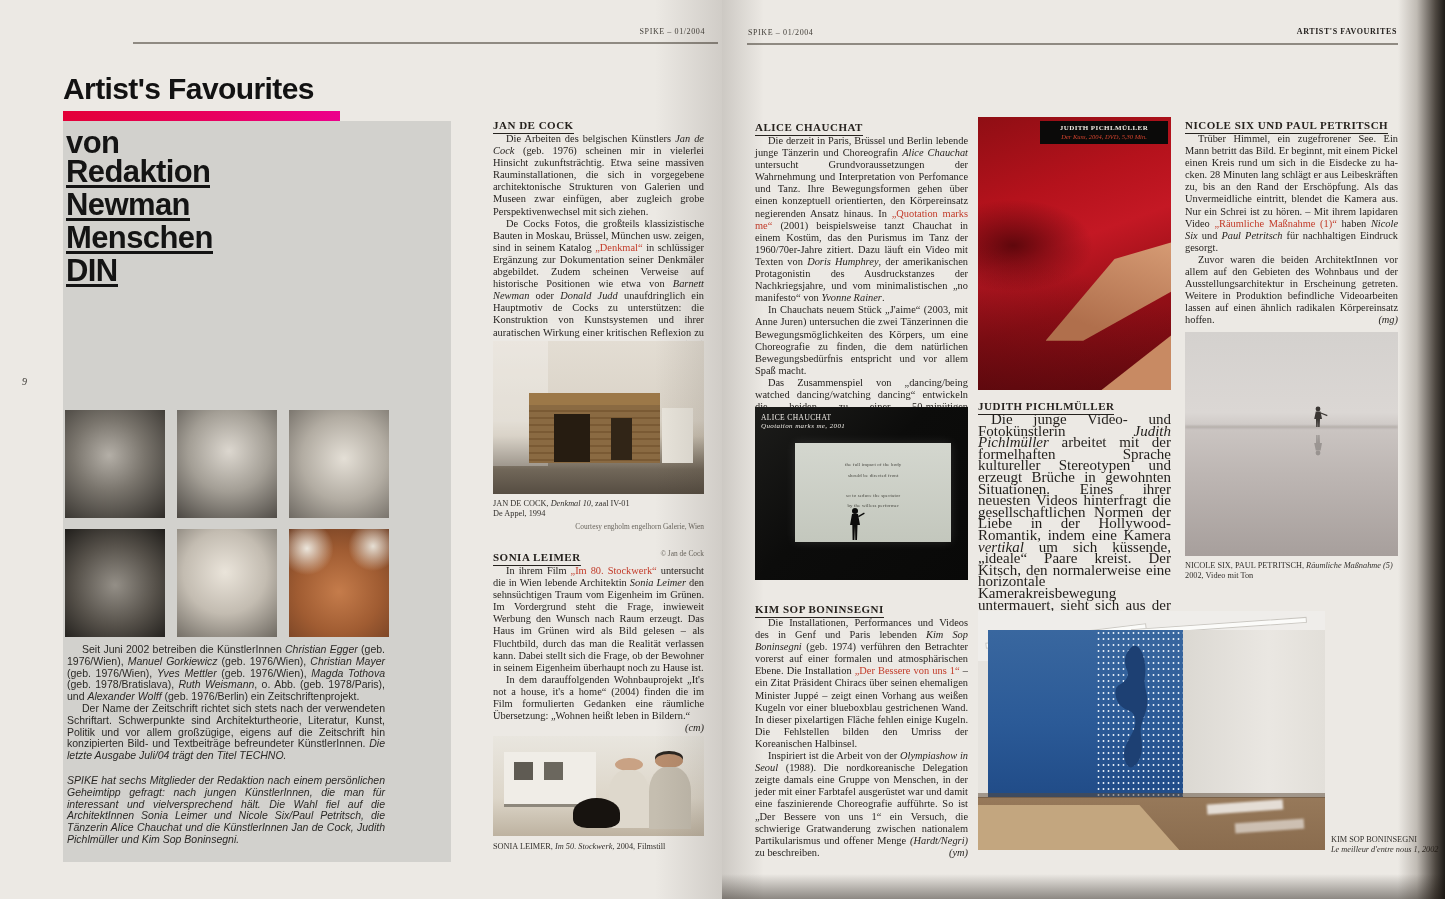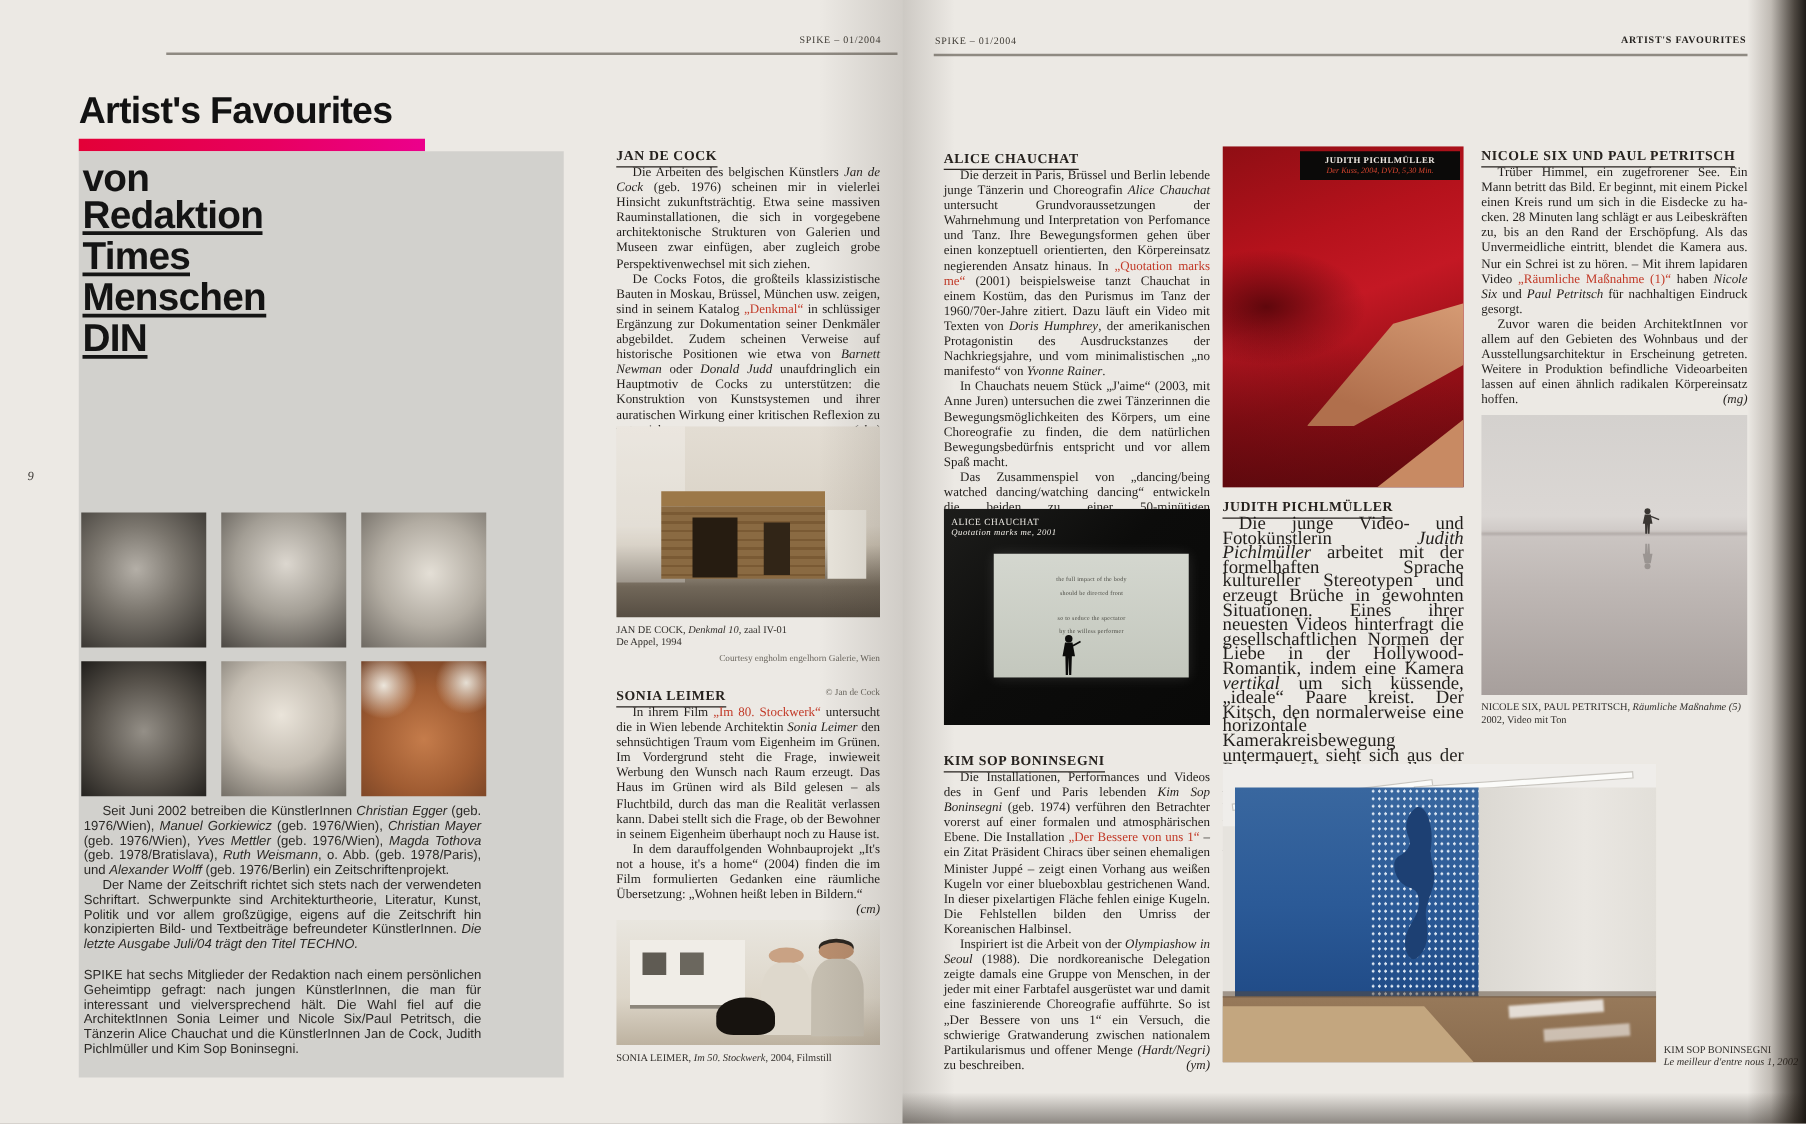--- a/index.html
+++ b/index.html
@@ -13,21 +13,21 @@
   .pagenum{font:italic 10px "Liberation Serif",serif;color:#3a3733;}
   
   .bigtitle{font:bold 30px/1 "Liberation Sans",sans-serif;letter-spacing:-.6px;color:#121212;}
   .gradbar{background:linear-gradient(90deg,#e30037 0%,#e8005f 55%,#ec008c 100%);}
   .graybox{background:#d2d1cd;}
   .byline{font:bold 31px/24px "Liberation Sans",sans-serif;letter-spacing:-.6px;color:#141414;}
   .byline .blk{display:table;margin-bottom:5px;}
   .byline .u{border-bottom:3px solid #141414;padding-bottom:1px;}
   .intro p{margin:0;font:10.5px/11.8px "Liberation Sans",sans-serif;color:#2b2926;text-align:justify;}
   .intro p.ind{text-indent:15px;}
-  .intro p.it{margin-top:13px;}
+  .intro p.it{font-style:italic;margin-top:13px;}
   
   h3.art{display:inline-block;font:bold 11px "Liberation Serif",serif;letter-spacing:.5px;
          border-bottom:1.5px solid #26221e;padding-bottom:1.5px;margin:0;color:#26221e;}
   .coltext p{margin:0;font:10.4px/12.1px "Liberation Serif",serif;text-align:justify;text-indent:13px;color:#211e1b;}
   .coltext.small p{font-size:15px;line-height:11.6px;}
   .i{font-style:italic;}
   .r{color:#c23a28;}
   .sig{float:right;font-style:italic;}
   .cap{font:8.3px/10.3px "Liberation Serif",serif;color:#33302c;}
   .cap .i{font-style:italic;}
@@ -58,21 +58,21 @@
   <div class="abs runhead bold" style="left:1180px;top:27px;width:217px;text-align:right;">ARTIST'S FAVOURITES</div>
   <div class="abs rule" style="left:747px;top:43px;width:651px;"></div>
   <div class="abs pagenum" style="left:22px;top:376px;">9</div>
 
   <div class="abs bigtitle" style="left:63px;top:74px;">Artist's Favourites</div>
   <div class="abs gradbar" style="left:63px;top:111px;width:277px;height:10px;"></div>
   <div class="abs graybox" style="left:63px;top:121px;width:388px;height:741px;"></div>
   <div class="abs byline" style="left:66px;top:131px;width:310px;">
       <span class="blk">von</span>
       <span class="blk u">Redaktion</span>
-      <span class="blk u">Times</span>
+      <span class="blk u">Newman</span>
       <span class="blk u">Menschen</span>
       <span class="blk u">DIN</span>
     </div>
 
   <div class="abs" style="left:65px;top:410px;width:324px;height:235px;">
     <div class="pcell" style="left:0;top:0;background:radial-gradient(circle at 44% 42%,#b4afa7 0%,#7a756d 42%,#2f2c28 100%);"></div>
     <div class="pcell" style="left:112px;top:0;background:radial-gradient(circle at 52% 38%,#dcd7cf 0%,#a39e95 48%,#4c4843 100%);"></div>
     <div class="pcell" style="left:224px;top:0;background:radial-gradient(circle at 55% 45%,#e4dfd6 0%,#b2aca2 52%,#6e6962 100%);"></div>
     <div class="pcell" style="left:0;top:119px;background:radial-gradient(circle at 50% 52%,#948f87 0%,#555049 55%,#201e1b 100%);"></div>
     <div class="pcell" style="left:112px;top:119px;background:radial-gradient(circle at 48% 40%,#eae4da 0%,#c3bcb1 50%,#6f6a62 100%);"></div>

